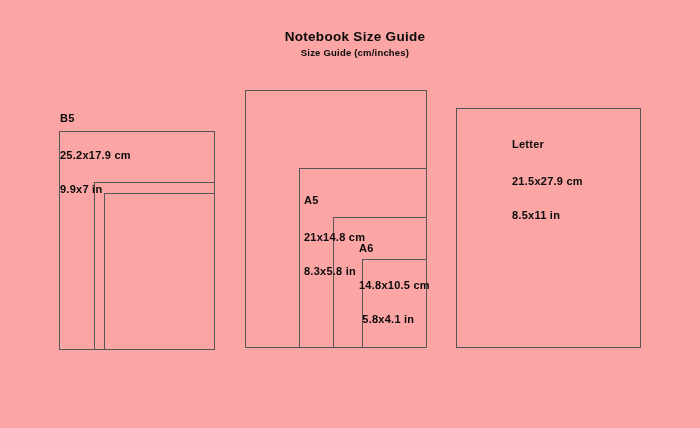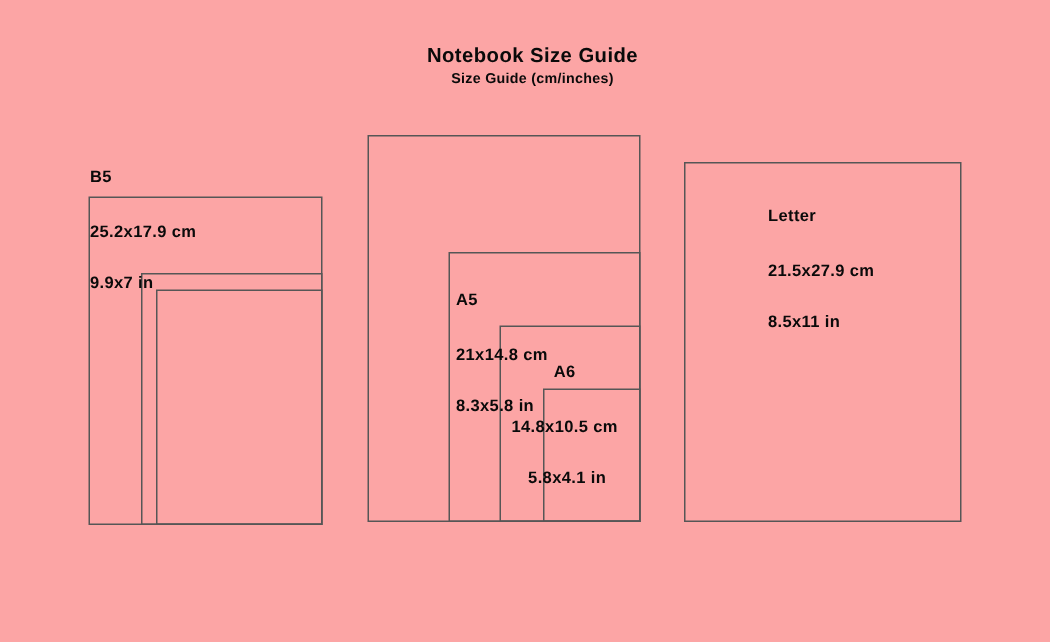--- a/index.html
+++ b/index.html
@@ -43,21 +43,21 @@
   #b6-label     {left:93px;  top:142px;}
   #b6-ring-label{left:111px; top:200px;}
 
   
   #a4-rect {left:245px; top:90px;  width:182px; height:258px;}
   #a5-rect {left:299px; top:168px; width:128px; height:180px;}
   #a6-rect {left:333px; top:217px; width:94px;  height:131px;}
   #a7-rect {left:362px; top:259px; width:65px;  height:89px;}
   #a4-label{left:272px; top:95px;}
   #a5-label{left:304px; top:172px;}
-  #a6-label{left:341px; top:220px;text-align:center;}
+  #a6-label{left:359px; top:220px;}
   #a7-label{left:366px; top:262px;}
 
   
   #letter-rect {left:456px; top:108px; width:185px; height:240px;}
   #letter-label{left:475px; top:116px;margin-left:37px;}
 </style>
 </head>
 <body>
 
 <div class="canvas">

